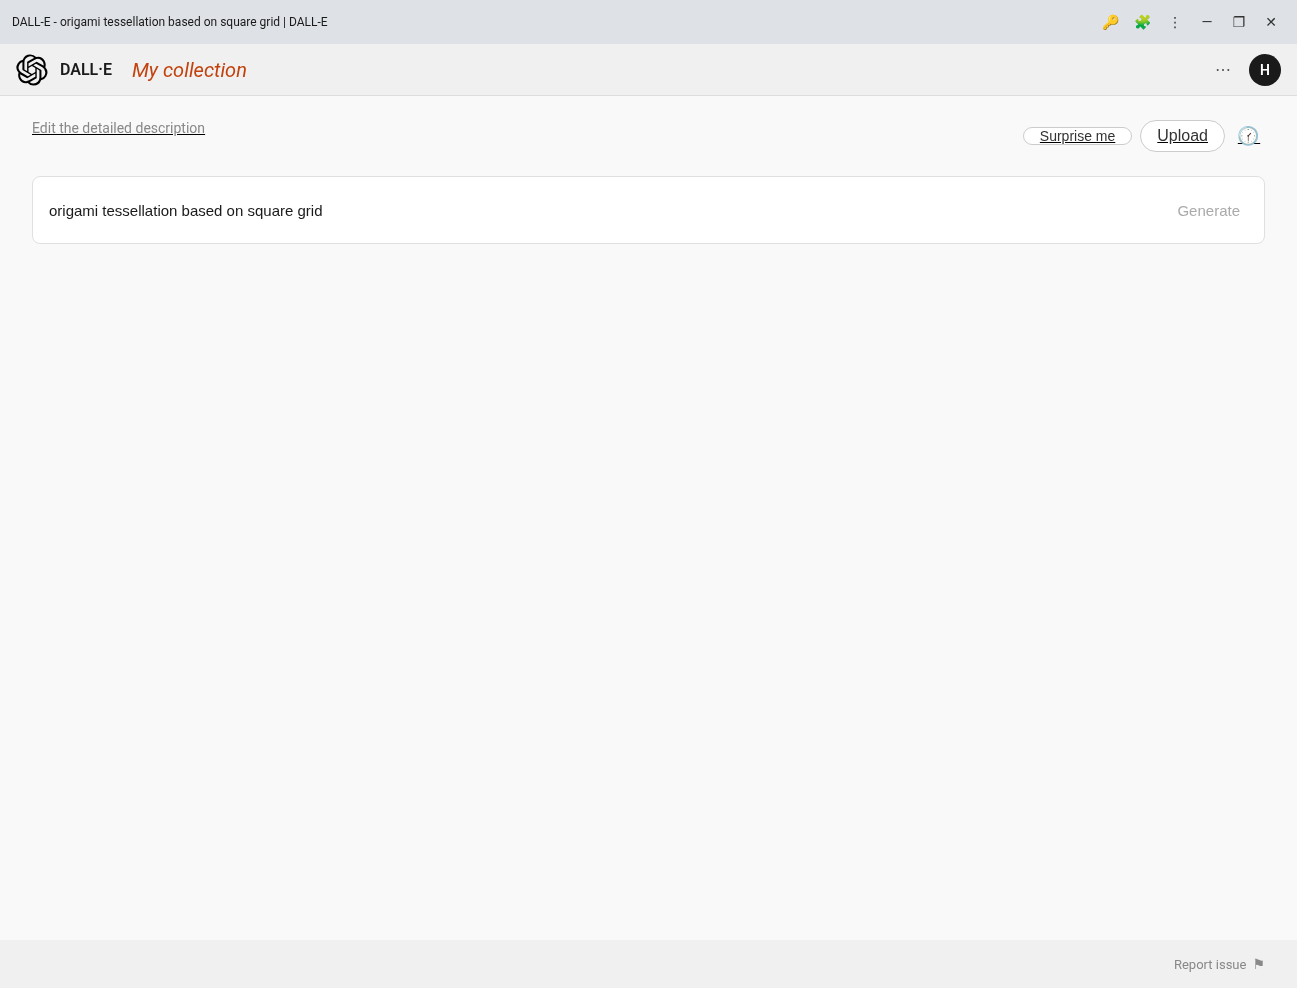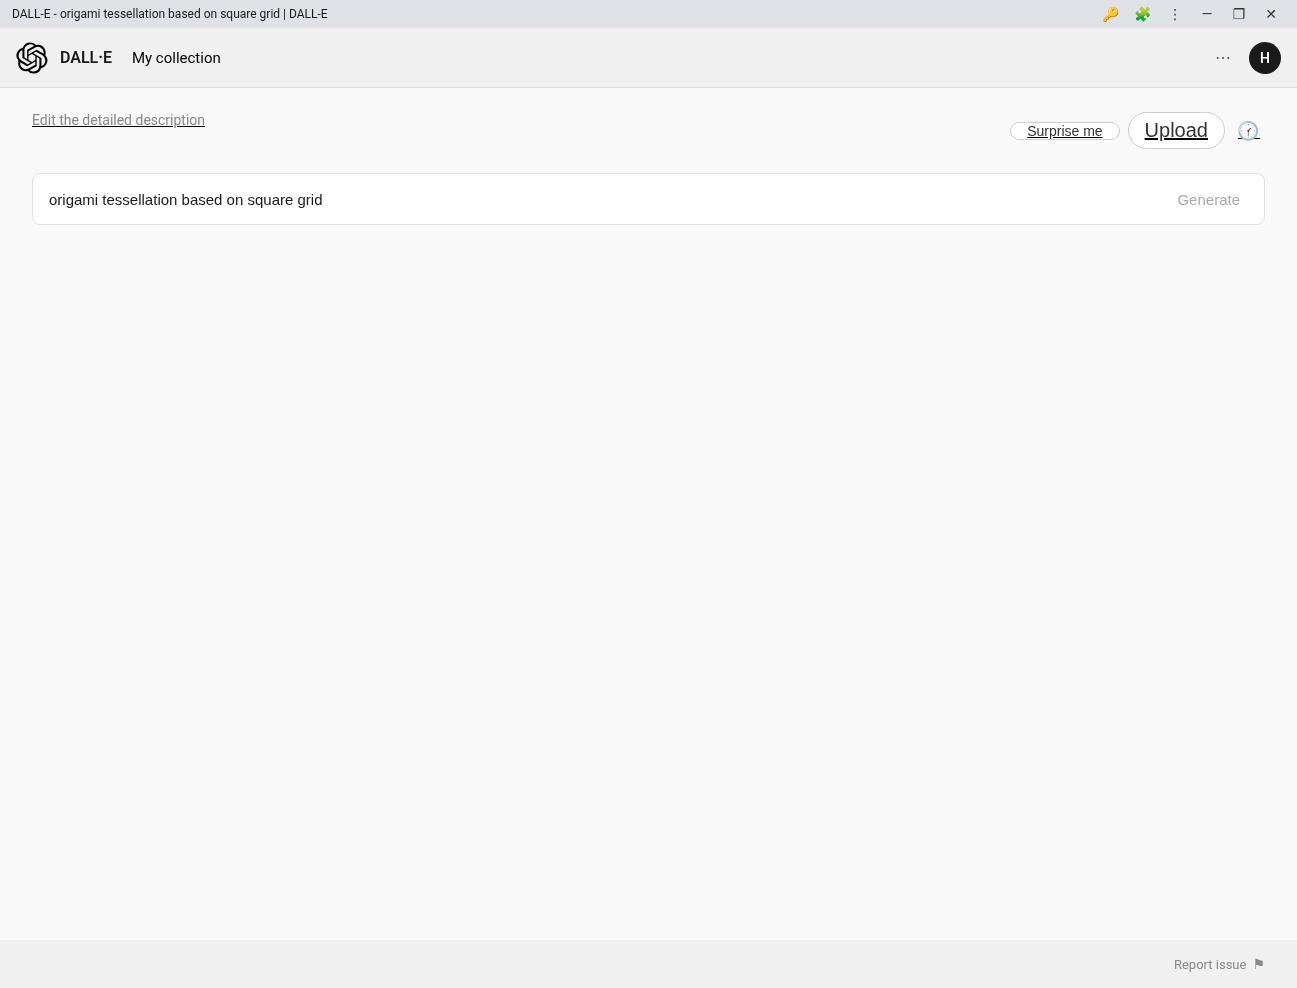--- a/index.html
+++ b/index.html
@@ -9,21 +9,21 @@
       width: 1297px;
       height: 988px;
       overflow: hidden;
       display: flex;
       flex-direction: column;
     }
 
     
     .title-bar {
       background: #dee1e6;
-      height: 28px;
+      height: 44px;
       display: flex;
       align-items: center;
       justify-content: space-between;
       padding: 0 12px;
       flex-shrink: 0;
     }
     .title-bar-title {
       font-size: 12px;
       color: #1a1a1a;
       user-select: none;
@@ -41,44 +41,45 @@
       justify-content: center;
       border-radius: 4px;
       cursor: pointer;
       font-size: 14px;
       color: #333;
     }
 
     
     .browser-chrome {
       background: #f0f0f0;
-      height: 60px;
+      height: 52px;
       display: flex;
       align-items: center;
       padding: 0 16px;
       gap: 12px;
       flex-shrink: 0;
       border-bottom: 1px solid #ddd;
     }
     .openai-logo {
       width: 32px;
       height: 32px;
       flex-shrink: 0;
     }
     .app-name {
       font-size: 16px;
       font-weight: 600;
       color: #1a1a1a;
     }
     .nav-link {
-      font-size: 15px;
-      color: #000000;
+      font-size: 20px;
+      color: #c2410c;
       cursor: pointer;
       padding: 4px 8px;
       border-radius: 4px;
+      font-style: italic;
     }
     .chrome-spacer { flex: 1; }
     .chrome-more {
       width: 28px;
       height: 28px;
       display: flex;
       align-items: center;
       justify-content: center;
       cursor: pointer;
       color: #555;
@@ -134,21 +135,21 @@
       padding: 0 16px;
       font-size: 14px;
       cursor: pointer;
       color: #333;
     }
     .btn-upload {
       background: white;
       border: 1px solid #ccc;
       border-radius: 20px;
       padding: 6px 16px;
-      font-size: 20px;
+      font-size: 16px;
       cursor: pointer;
       color: #333;
     }
     .btn-history {
       width: 32px;
       height: 32px;
       background: none;
       border: none;
       cursor: pointer;
       display: flex;
@@ -159,21 +160,21 @@
       border-radius: 4px;
     }
 
     .prompt-row {
       display: flex;
       align-items: center;
       background: white;
       border: 1px solid #e0e0e0;
       border-radius: 8px;
       padding: 0 16px;
-      height: 52px;
+      height: 68px;
     }
     .prompt-input {
       flex: 1;
       border: none;
       outline: none;
       font-size: 15px;
       color: #1a1a1a;
       background: transparent;
     }
     .btn-generate {

